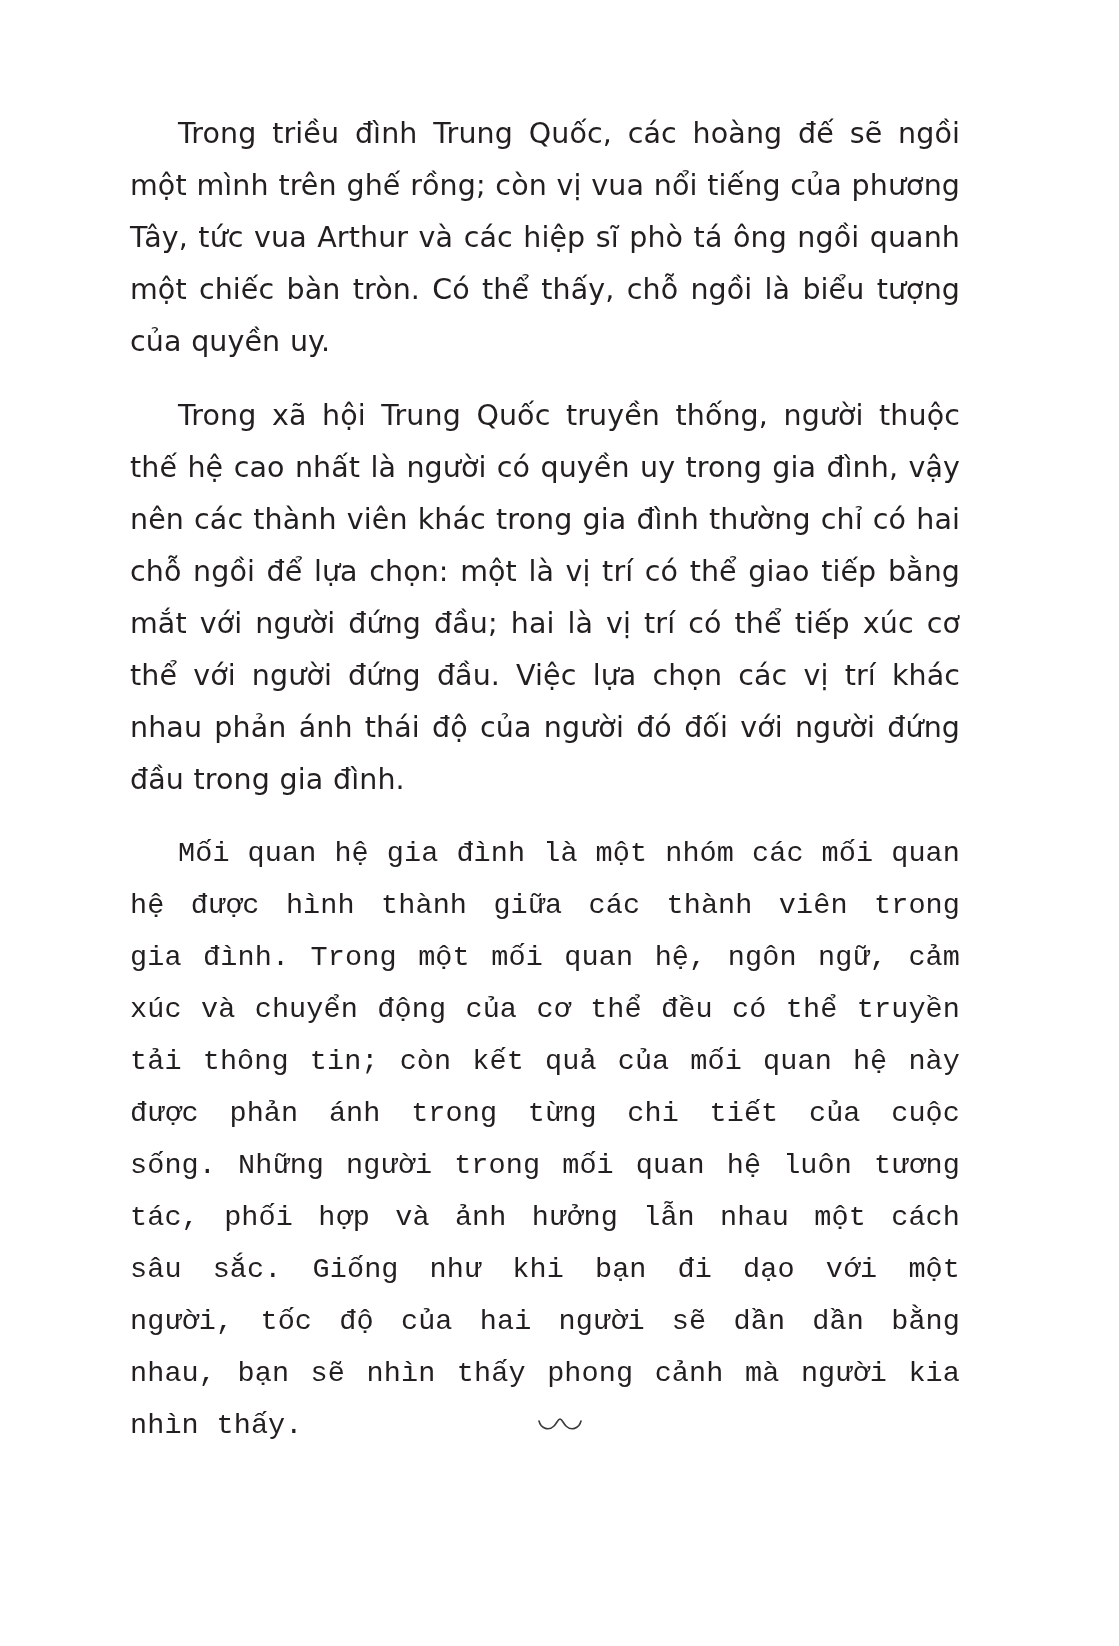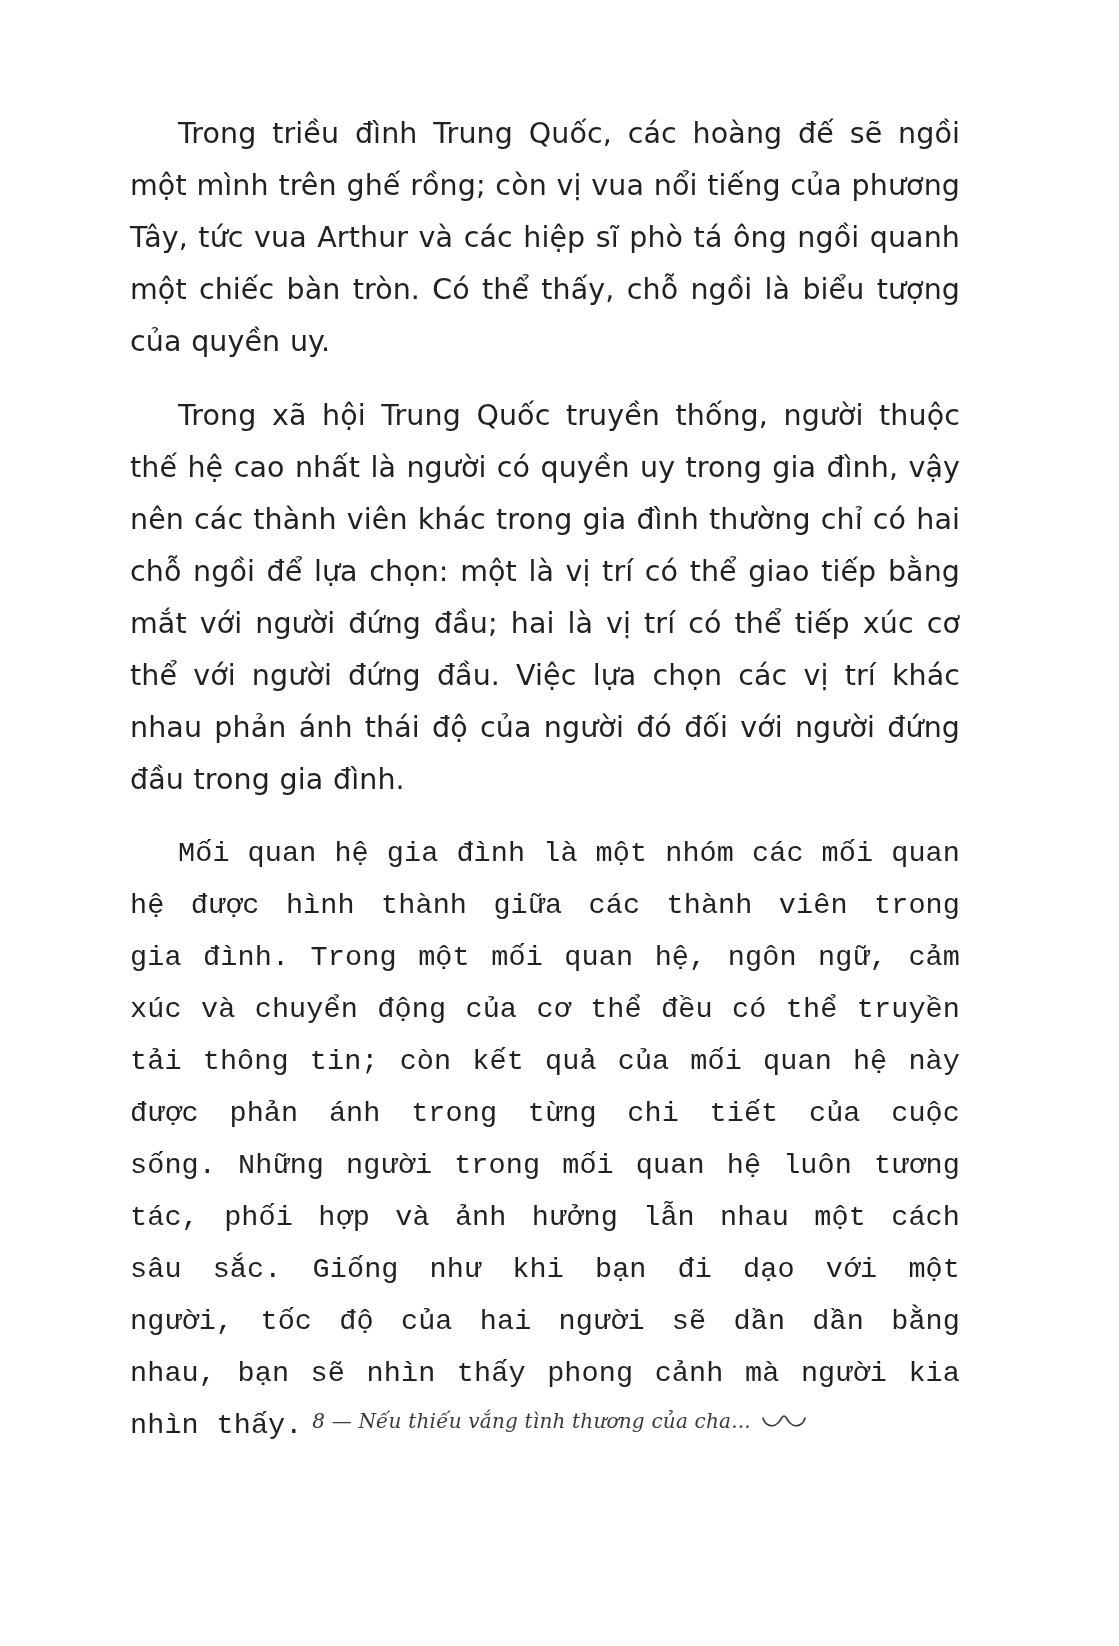--- a/index.html
+++ b/index.html
@@ -73,21 +73,20 @@
 
 <div class="page">
 
   <div class="content">
     <p class="para">Trong triều đình Trung Quốc, các hoàng đế sẽ ngồi một mình trên ghế rồng; còn vị vua nổi tiếng của phương Tây, tức vua Arthur và các hiệp sĩ phò tá ông ngồi quanh một chiếc bàn tròn. Có thể thấy, chỗ ngồi là biểu tượng của quyền uy.</p>
     <p class="para">Trong xã hội Trung Quốc truyền thống, người thuộc thế hệ cao nhất là người có quyền uy trong gia đình, vậy nên các thành viên khác trong gia đình thường chỉ có hai chỗ ngồi để lựa chọn: một là vị trí có thể giao tiếp bằng mắt với người đứng đầu; hai là vị trí có thể tiếp xúc cơ thể với người đứng đầu. Việc lựa chọn các vị trí khác nhau phản ánh thái độ của người đó đối với người đứng đầu trong gia đình.</p>
     <p class="para">Mối quan hệ gia đình là một nhóm các mối quan hệ được hình thành giữa các thành viên trong gia đình. Trong một mối quan hệ, ngôn ngữ, cảm xúc và chuyển động của cơ thể đều có thể truyền tải thông tin; còn kết quả của mối quan hệ này được phản ánh trong từng chi tiết của cuộc sống. Những người trong mối quan hệ luôn tương tác, phối hợp và ảnh hưởng lẫn nhau một cách sâu sắc. Giống như khi bạn đi dạo với một người, tốc độ của hai người sẽ dần dần bằng nhau, bạn sẽ nhìn thấy phong cảnh mà người kia nhìn thấy.</p>
   </div>
 
   <div class="footer">
-    <span class="footer-text">8 — Nếu thiếu vắng tình thương của cha...</span>
     <span class="footer-orn">
       <svg width="46" height="18" viewBox="0 0 46 18" fill="none" xmlns="http://www.w3.org/2000/svg">
         <path d="M2 6 C4 14, 12 16, 17 11 C20 8, 21 4, 23 4 C25 4, 26 8, 29 11 C34 16, 42 14, 44 6" stroke="#3a3a3a" stroke-width="1.6" fill="none" stroke-linecap="round"></path>
       </svg>
     </span>
   </div>
 
 </div>
 
 </body></html>

